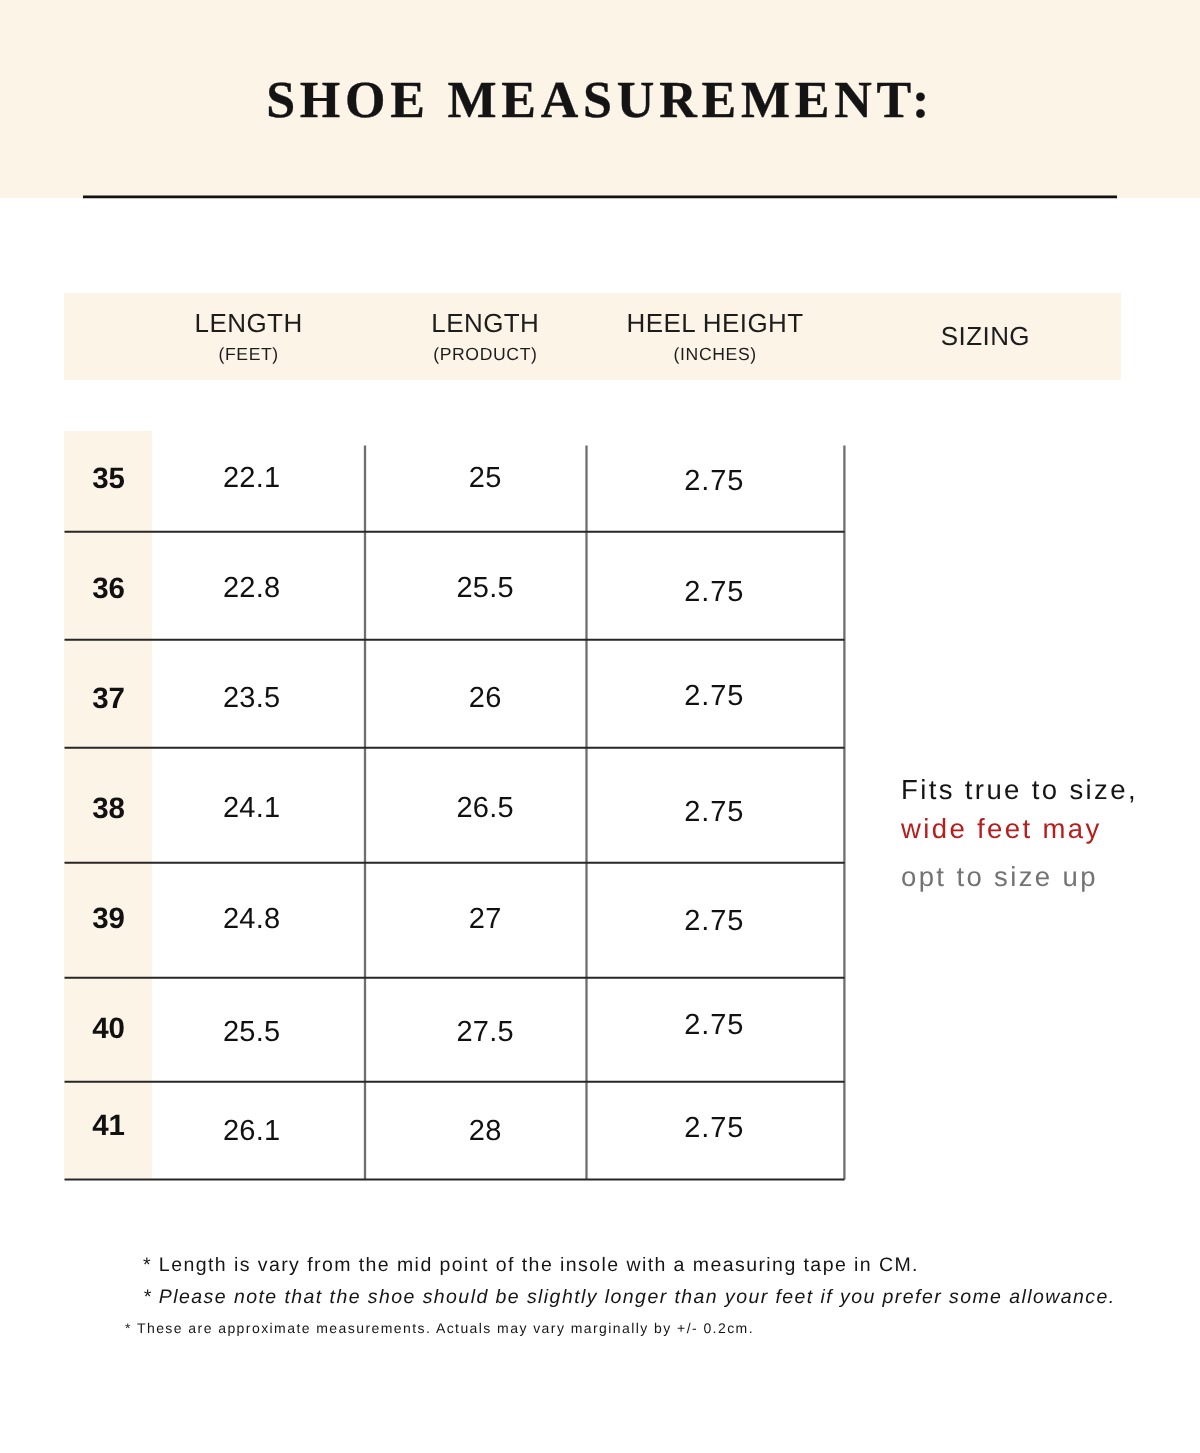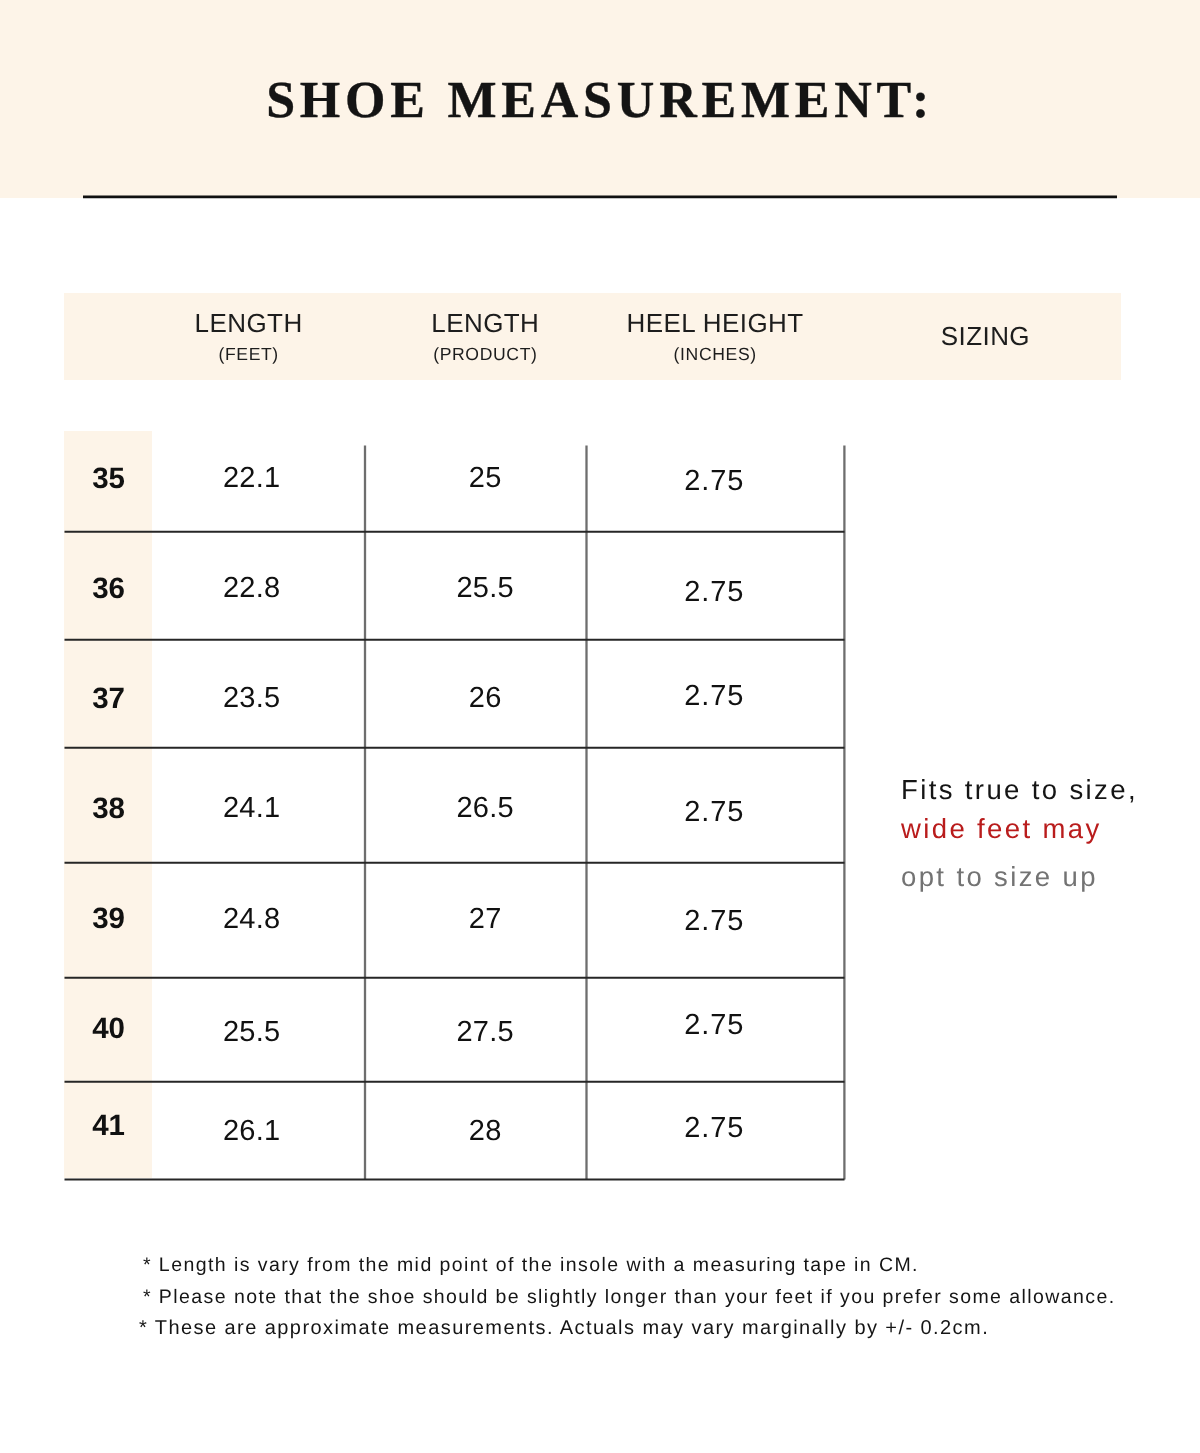--- a/index.html
+++ b/index.html
@@ -109,16 +109,16 @@
     </div>
 
   <div class="sizing-note" id="note">
       <div class="sizing-note-line" style="font-size: 27.5px; letter-spacing: 2.38px; white-space: pre; color: rgb(21, 21, 21); position: absolute; left: 900.5px; line-height: 30.7227px; top: 775px;">Fits true to size,</div>
       <div class="sizing-note-line" style="font-size: 27.5px; letter-spacing: 2.38px; white-space: pre; color: #b91c1c; position: absolute; left: 900.5px; line-height: 30.7227px; top: 814.405px;">wide feet may</div>
       <div class="sizing-note-line" style="font-size: 27.5px; letter-spacing: 2.38px; white-space: pre; color: #737373; position: absolute; left: 900.5px; line-height: 30.7227px; top: 845.805px; margin-top: 16px;">opt to size up</div>
     </div>
 
   <div id="foot">
       <div class="foot" style="font-size: 19.5px; letter-spacing: 1.43px; position: absolute; left: 142.5px; line-height: 21.7852px; top: 1254.95px;">* Length is vary from the mid point of the insole with a measuring tape in CM.</div>
-      <div class="foot" style="font-size: 19.5px; letter-spacing: 1.43px; position: absolute; left: 142.5px; line-height: 21.7852px; top: 1286.55px;">* Please note that the shoe should be slightly longer than your feet if you prefer some allowance.</div>
-      <div class="foot" style="font-size: 20px; letter-spacing: 1.43px; position: absolute; left: 139px; line-height: 21.7852px; top: 1318.35px;">* These are approximate measurements. Actuals may vary marginally by +/- 0.2cm.</div>
+      <div class="foot" style="font-size: 19.5px; letter-spacing: 1.43px; position: absolute; left: 142.5px; line-height: 21.7852px; top: 1286.55px; font-style: italic;">* Please note that the shoe should be slightly longer than your feet if you prefer some allowance.</div>
+      <div class="foot" style="font-size: 14px; letter-spacing: 1.43px; position: absolute; left: 125px; line-height: 21.7852px; top: 1318.35px;">* These are approximate measurements. Actuals may vary marginally by +/- 0.2cm.</div>
     </div>
 </div>
 
 </body></html>

